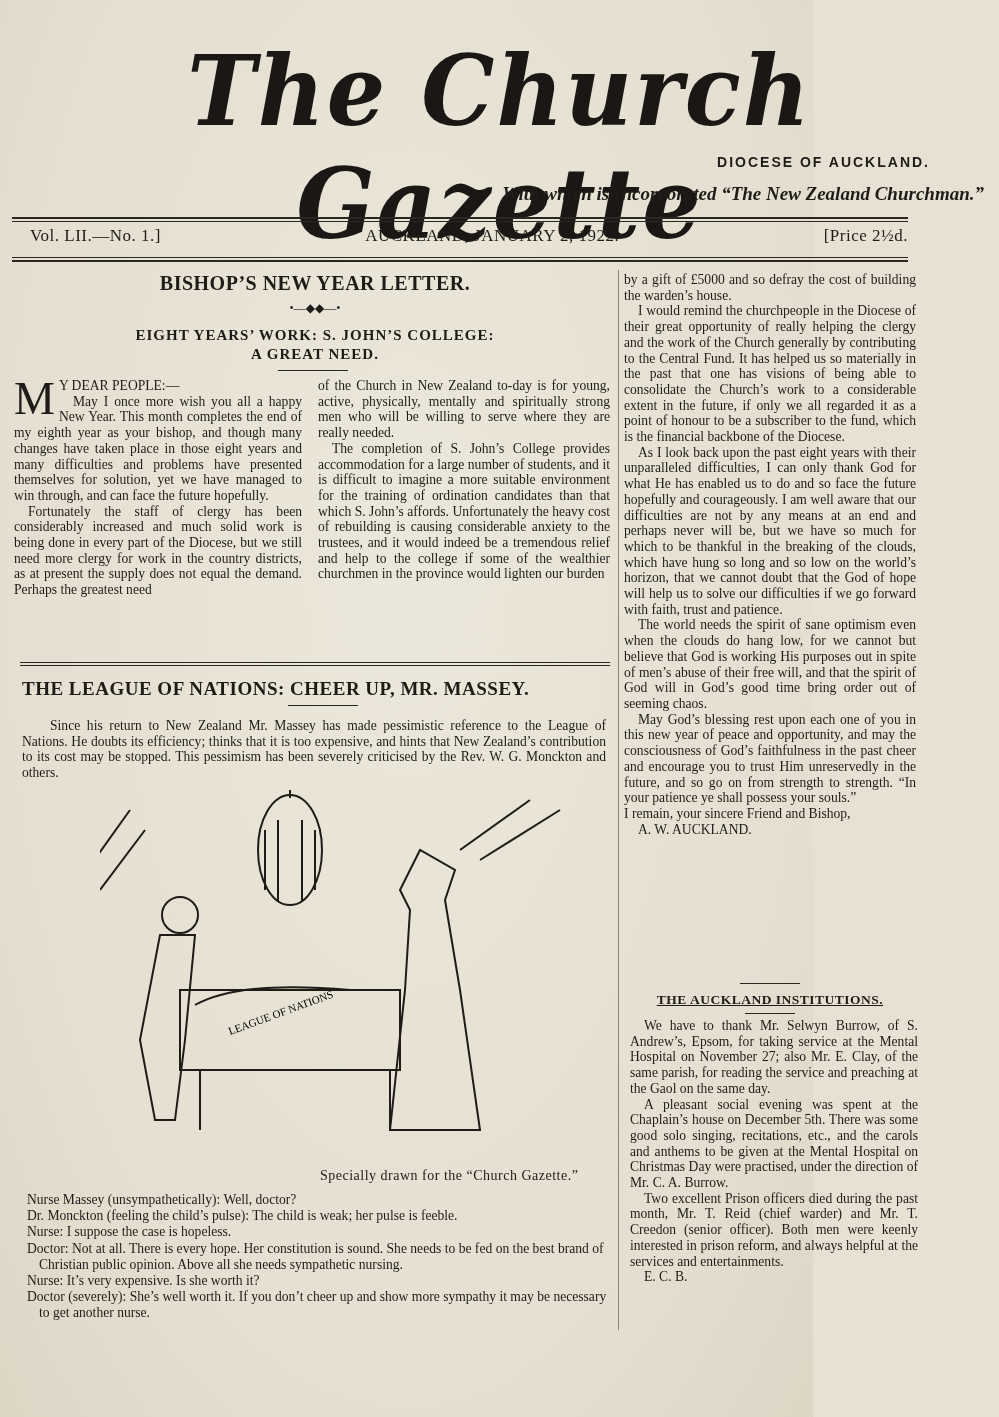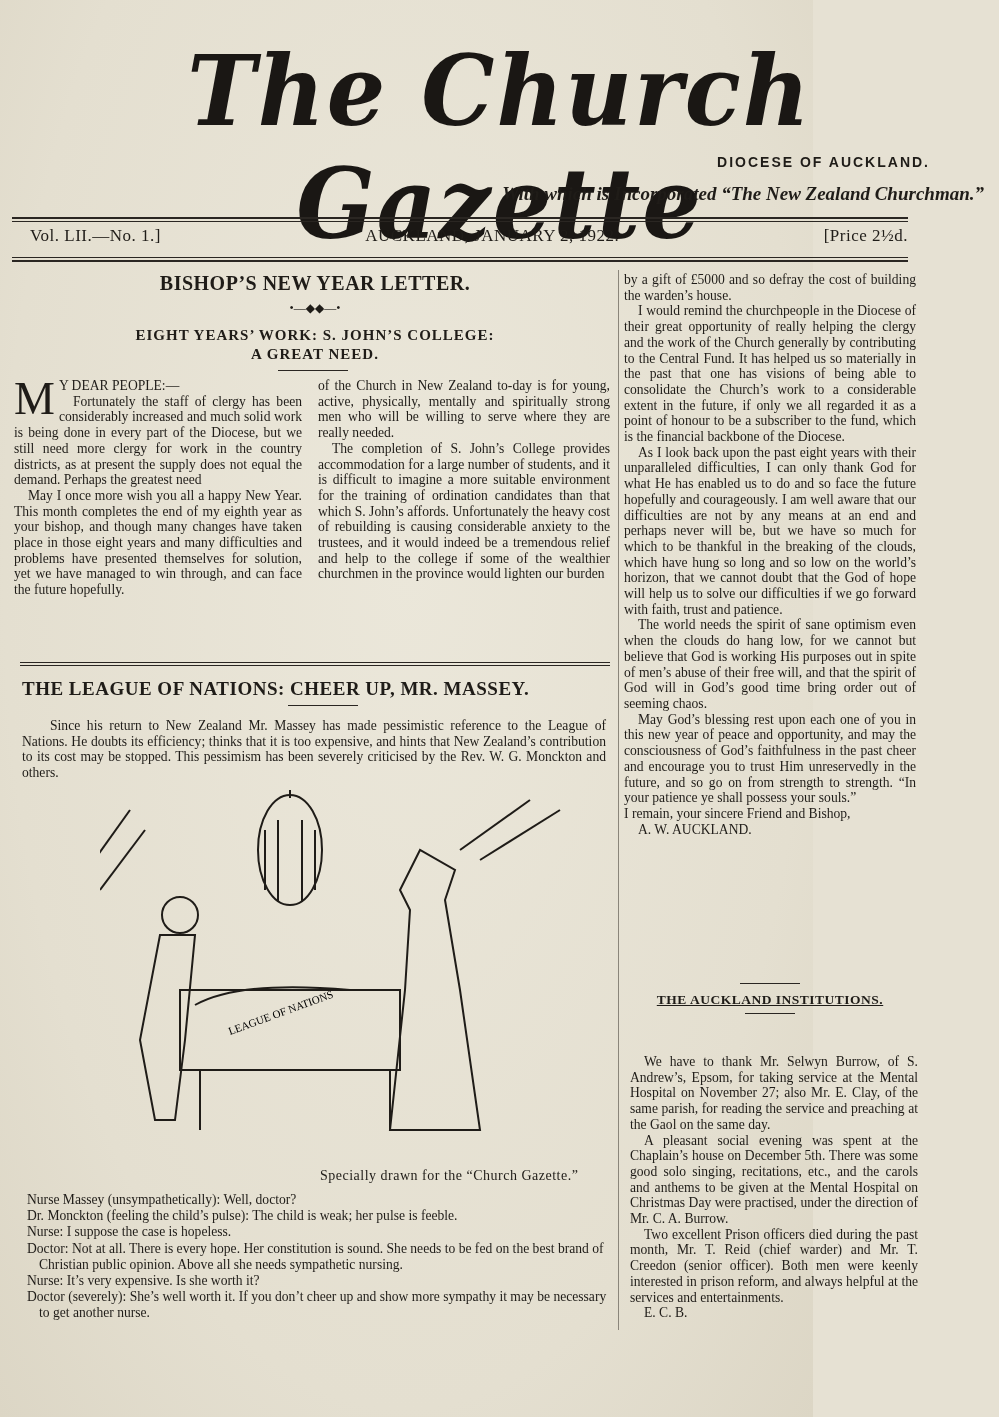--- a/index.html
+++ b/index.html
@@ -71,22 +71,22 @@
   <div class="rule" style="left:12px;top:260px;width:896px;height:2px;"></div>
 
   <div class="h1" style="left:20px;top:272px;width:590px;">BISHOP’S NEW YEAR LETTER.</div>
   <div class="orn" style="left:20px;top:301px;width:590px;">•—◆◆—•</div>
   <div class="h2" style="left:20px;top:326px;width:590px;">EIGHT YEARS’ WORK: S. JOHN’S COLLEGE:</div>
   <div class="h2" style="left:20px;top:345px;width:590px;">A GREAT NEED.</div>
   <div class="rule" style="left:278px;top:370px;width:70px;height:1px;"></div>
 
   <div class="col" style="left:14px;top:378px;width:288px;">
     <p class="noindent"><span class="dropcap">M</span><span>Y DEAR PEOPLE:—</span></p>
+    <p>May I once more wish you all a happy New Year. This month completes the end of my eighth year as your bishop, and though many changes have taken place in those eight years and many difficulties and problems have presented themselves for solution, yet we have managed to win through, and can face the future hopefully.</p>
     <p>Fortunately the staff of clergy has been considerably increased and much solid work is being done in every part of the Diocese, but we still need more clergy for work in the country districts, as at present the supply does not equal the demand. Perhaps the greatest need</p>
-    <p>May I once more wish you all a happy New Year. This month completes the end of my eighth year as your bishop, and though many changes have taken place in those eight years and many difficulties and problems have presented themselves for solution, yet we have managed to win through, and can face the future hopefully.</p>
   </div>
 
   <div class="col" style="left:318px;top:378px;width:292px;">
     <p class="noindent">of the Church in New Zealand to-day is for young, active, physically, mentally and spiritually strong men who will be willing to serve where they are really needed.</p>
     <p>The completion of S. John’s College provides accommodation for a large number of students, and it is difficult to imagine a more suitable environment for the training of ordination candidates than that which S. John’s affords. Unfortunately the heavy cost of rebuilding is causing considerable anxiety to the trustees, and it would indeed be a tremendous relief and help to the college if some of the wealthier churchmen in the province would lighten our burden</p>
   </div>
 
   <div class="rule" style="left:618px;top:270px;width:1px;height:1060px;background:#8a857a;"></div>
 
   <div class="col" style="left:624px;top:272px;width:292px;">
@@ -137,19 +137,19 @@
     <div>Dr. Monckton (feeling the child’s pulse): The child is weak; her pulse is feeble.</div>
     <div>Nurse: I suppose the case is hopeless.</div>
     <div>Doctor: Not at all. There is every hope. Her constitution is sound. She needs to be fed on the best brand of Christian public opinion. Above all she needs sympathetic nursing.</div>
     <div>Nurse: It’s very expensive. Is she worth it?</div>
     <div>Doctor (severely): She’s well worth it. If you don’t cheer up and show more sympathy it may be necessary to get another nurse.</div>
   </div>
 
   <div class="rule" style="left:740px;top:983px;width:60px;height:1px;"></div>
   <div class="h4" style="left:624px;top:992px;width:292px;text-decoration:underline;">THE AUCKLAND INSTITUTIONS.</div>
   <div class="rule" style="left:745px;top:1013px;width:50px;height:1px;"></div>
-  <div class="col" style="left:630px;top:1018px;width:288px;margin-top:36px;">
+  <div class="col" style="left:630px;top:1018px;width:288px;">
     <p>We have to thank Mr. Selwyn Burrow, of S. Andrew’s, Epsom, for taking service at the Mental Hospital on November 27; also Mr. E. Clay, of the same parish, for reading the service and preaching at the Gaol on the same day.</p>
     <p>A pleasant social evening was spent at the Chaplain’s house on December 5th. There was some good solo singing, recitations, etc., and the carols and anthems to be given at the Mental Hospital on Christmas Day were practised, under the direction of Mr. C. A. Burrow.</p>
     <p>Two excellent Prison officers died during the past month, Mr. T. Reid (chief warder) and Mr. T. Creedon (senior officer). Both men were keenly interested in prison reform, and always helpful at the services and entertainments.</p>
     <p class="signature" style="padding-right:14px;">E. C. B.</p>
   </div>
 </div>
 
 </body></html>

